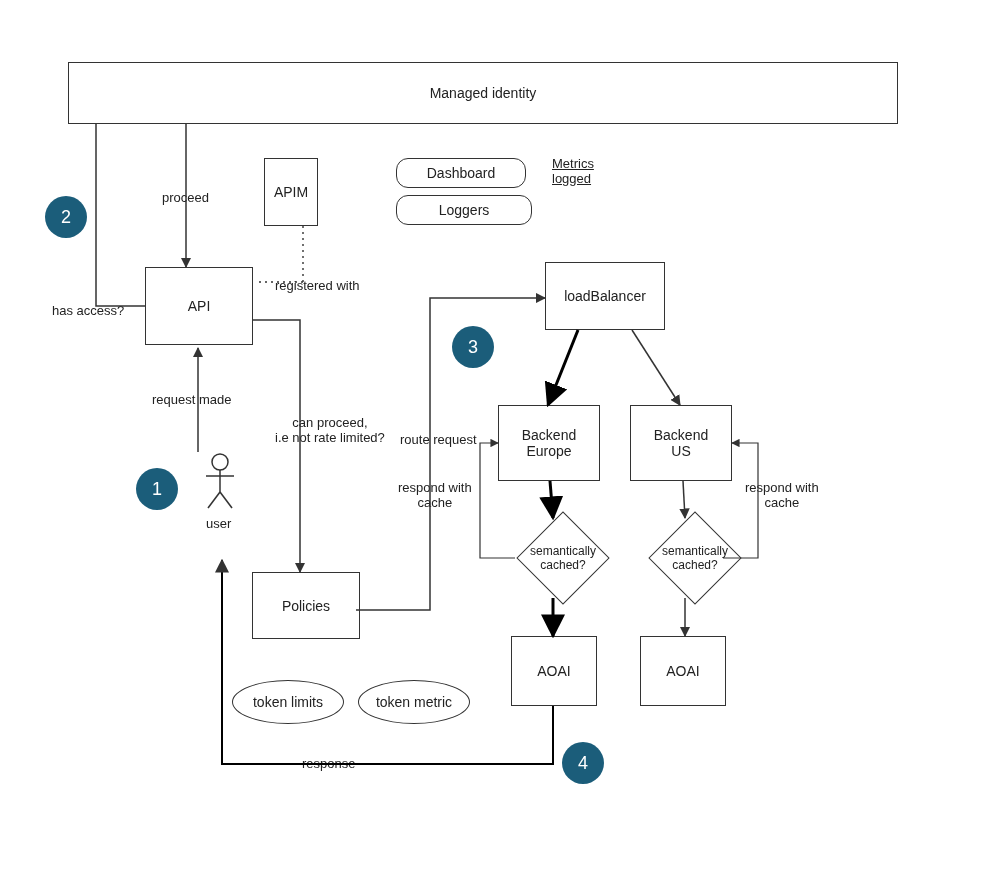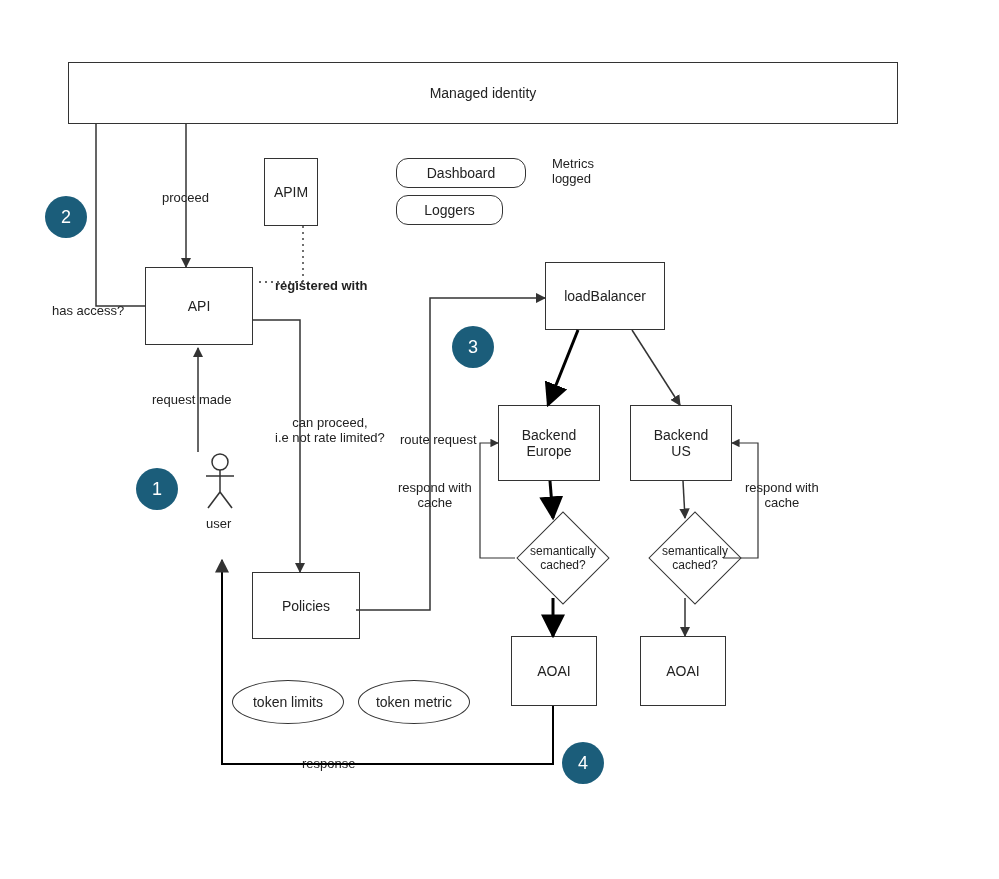--- a/index.html
+++ b/index.html
@@ -94,25 +94,25 @@
   </div>
 
   <div class="box" style="left:264px; top:158px; width:54px; height:68px;">
     <span>APIM</span>
   </div>
 
   <div class="box rounded" style="left:396px; top:158px; width:130px; height:30px;">
     <span>Dashboard</span>
   </div>
 
-  <div class="box rounded" style="left:396px; top:195px; width:107px; height:30px;">
+  <div class="box rounded" style="left:396px; top:195px; width:136px; height:30px;">
     <span>Loggers</span>
   </div>
 
-  <div class="label" style="left:552px; top:156px; white-space:pre; text-align:left;">Metrics
+  <div class="label" style="left:552px; top:156px; white-space:pre; text-align:left;text-decoration:underline;">Metrics
 logged</div>
 
   <div class="box" style="left:145px; top:267px; width:108px; height:78px;">
     <span>API</span>
   </div>
 
   <div class="box" style="left:545px; top:262px; width:120px; height:68px;">
     <span>loadBalancer</span>
   </div>
 
@@ -176,21 +176,21 @@
     <span>2</span>
   </div>
   <div class="badge" style="left:452px; top:326px;">
     <span>3</span>
   </div>
   <div class="badge" style="left:562px; top:742px;">
     <span>4</span>
   </div>
 
   <div class="label" style="left:162px; top:190px;">proceed</div>
-  <div class="label" style="left:275px; top:278px;font-weight:bold;">registered with</div>
+  <div class="label" style="left:275px; top:278px;">registered with</div>
   <div class="label" style="left:52px; top:303px;">has access?</div>
   <div class="label" style="left:152px; top:392px;">request made</div>
   <div class="label" style="left:275px; top:415px; white-space:pre; text-align:center;">can proceed,
 i.e not rate limited?</div>
   <div class="label" style="left:400px; top:432px;">route request</div>
   <div class="label" style="left:398px; top:480px; white-space:pre; text-align:center;">respond with
 cache</div>
   <div class="label" style="left:745px; top:480px; white-space:pre; text-align:center;">respond with
 cache</div>
   <div class="label" style="left:300px; top:756px; background:#fff; padding:0 2px;">response</div>

